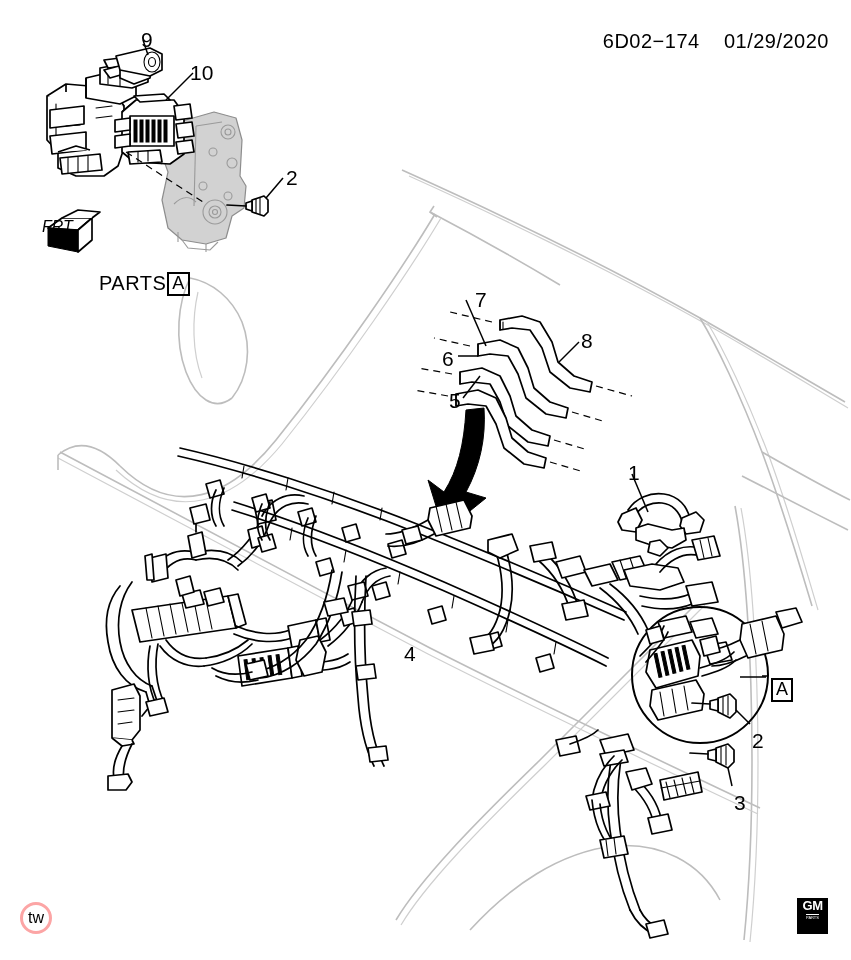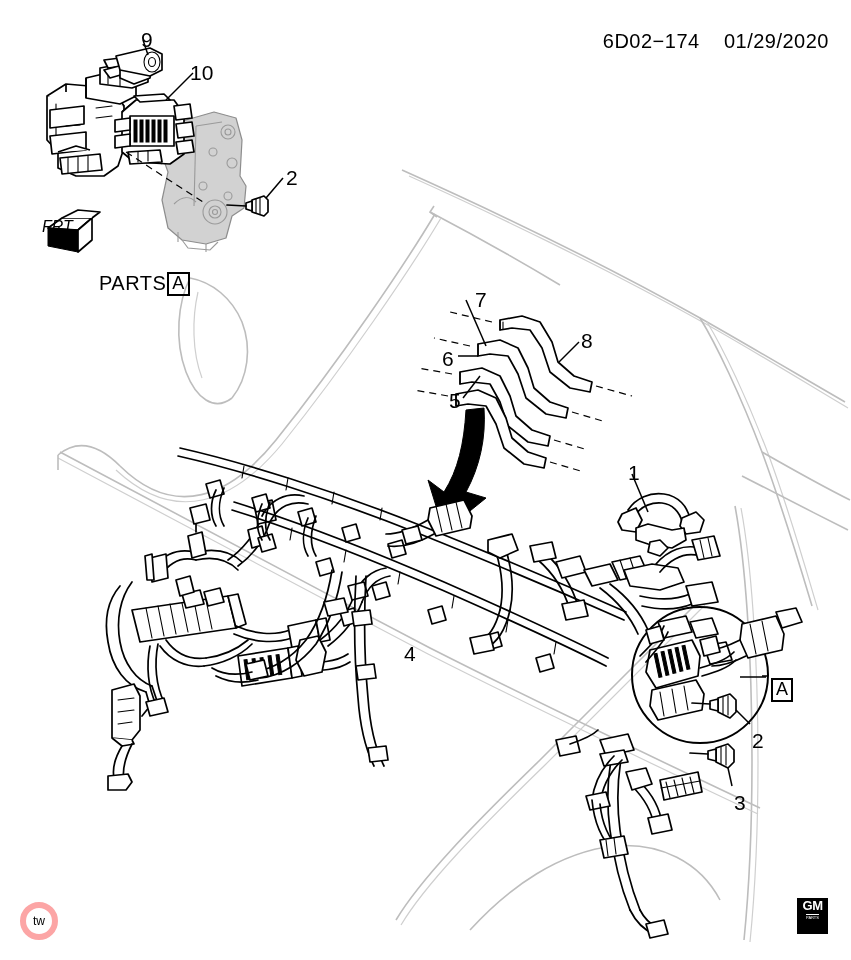--- a/index.html
+++ b/index.html
@@ -42,23 +42,23 @@
     width:29px; height:34px;
     background:#000; border:1px solid #000;
     display:flex; flex-direction:column; align-items:center; justify-content:flex-start;
     color:#fff;
   }
   .gmlogo .gm{ font-size:13px; font-weight:bold; line-height:1; letter-spacing:-0.5px; }
   .gmlogo .mark{ font-size:4px; line-height:1; margin-top:2px;
       border-top:1px solid #fff; padding-top:1px; letter-spacing:0px;}
   .twmark{
     position:absolute; left:20px; top:902px;
-    width:26px;height:26px;border:6px solid #fca5a5;border-radius:50%;
+    width:26px;height:26px;border:3px solid #fca5a5;border-radius:50%;
     display:flex;align-items:center;justify-content:center;
-    font-size:12px;
+    font-size:16px;
   }
 </style>
 </head>
 <body>
 
 <div id="sheet">
 
   <svg id="art" viewBox="0 0 851 960">
     <defs>
       <style>

